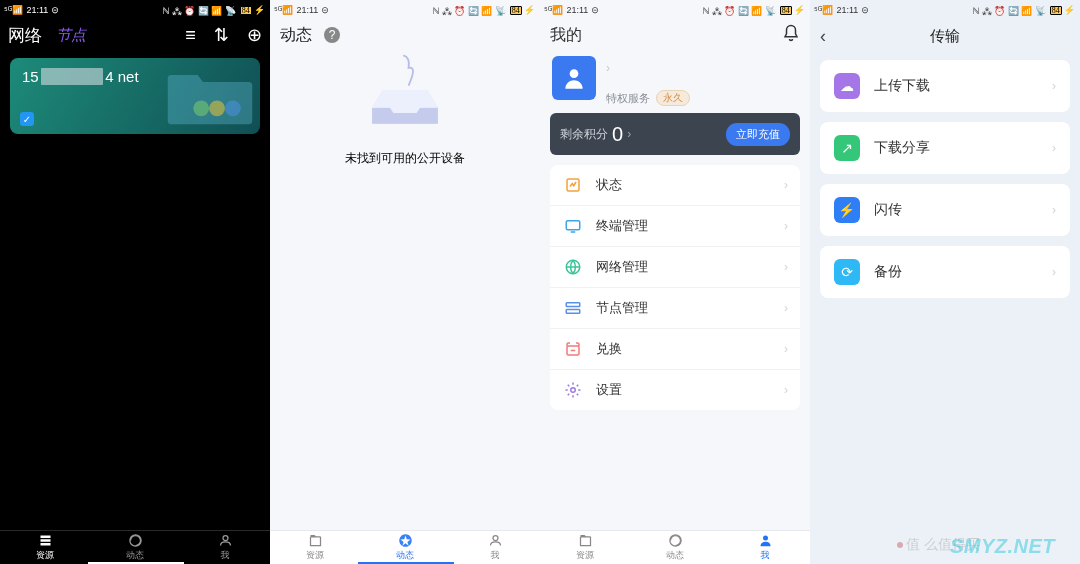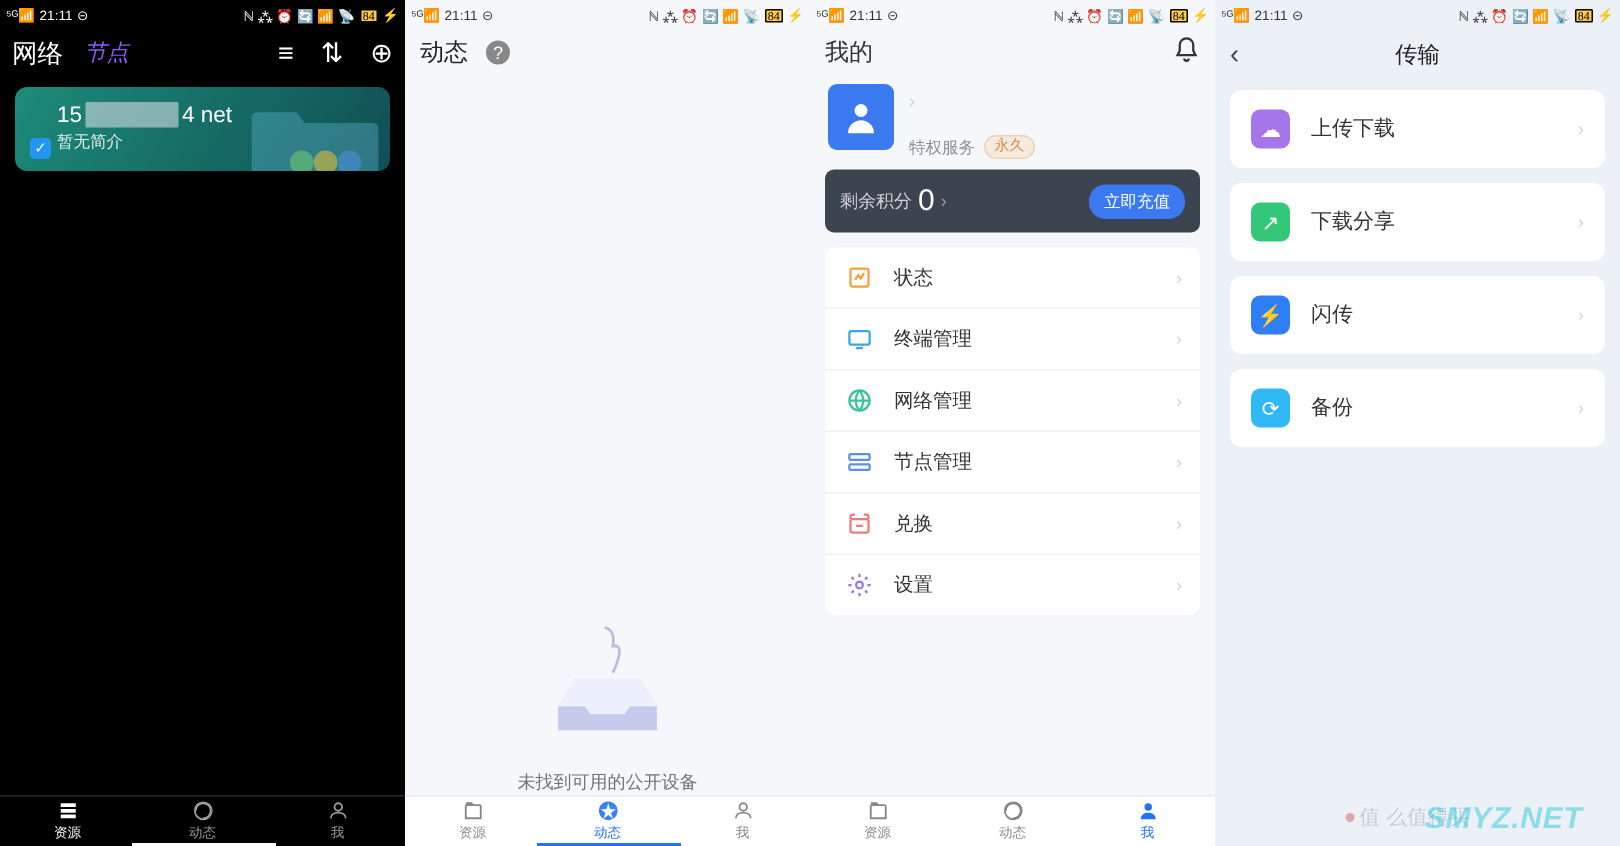--- a/index.html
+++ b/index.html
@@ -12,32 +12,32 @@
   .sb-left, .sb-right { display: flex; align-items: center; gap: 3px; }
   .sb-right span { display:inline-block; }
   .batt { display:inline-block; font-size:8px; padding:0 1px; border:1px solid currentColor; border-radius:1px; line-height:7px; background: #ffc94b; color:#000;font-family:Liberation Serif, serif; }
   
   #s1 { background: #000; }
   #s1 .tabs-row { height: 30px; background: #000; color: #fff; display:flex; align-items:center; padding:0 8px; gap:14px; }
   #s1 .tab-a { font-size: 17px; font-weight: 500; }
   #s1 .tab-b { font-size: 15px; color: #8b5cf6; font-style: italic; }
   #s1 .t-icons { margin-left:auto; display:flex; gap:18px; font-size:18px; align-items:center; }
   #s1 .t-icons span { line-height:1; }
-  #s1 .card { margin: 8px 10px 0 10px; height: 56px; border-radius: 8px; background: linear-gradient(120deg,#1d8b79,#104f54); color:#fff; padding:10px 28px; position:relative; overflow:hidden;}
+  #s1 .card { margin: 8px 10px 0 10px; height: 76px; border-radius: 8px; background: linear-gradient(120deg,#1d8b79,#104f54); color:#fff; padding:10px 12px; position:relative; overflow:hidden;}
   #s1 .card .title { font-size:15px; font-weight:500; display:flex; gap:2px;}
   #s1 .card .pix { background: rgba(210,220,225,0.6); color:transparent; border-radius:1px; }
   #s1 .card .sub { font-size:11px; opacity:0.85; margin-top:2px; }
   #s1 .card .check { position:absolute; left:10px; bottom:8px; width:14px; height:14px; border-radius:3px; background:#2196f3; display:flex; align-items:center; justify-content:center; font-size:10px;}
   #s1 .folder { position:absolute; right:6px; top:6px; width:88px; height:64px; opacity:0.7; }
   
   #s2 { background:#f5f7fa; }
   #s2 .tabs-row { height:30px; background:#f5f7fa; display:flex; align-items:center; padding:0 10px; gap:10px;}
   #s2 .tab-a { font-size:16px; color:#222; font-weight:500;}
   #s2 .qmark { width:16px; height:16px; border-radius:50%; background:#888; color:#fff; font-size:12px; display:flex; align-items:center; justify-content:center; margin-left:2px;}
-  #s2 .empty { flex:1; display:flex; flex-direction:column; align-items:center; justify-content:flex-end; gap:20px; color:#737373; font-size:12px;}
+  #s2 .empty { flex:1; display:flex; flex-direction:column; align-items:center; justify-content:flex-start; gap:20px; color:#000000; font-size:12px;}
   .inbox-illus { width:110px; height:80px; position:relative; }
   
   #s3 { background:#f5f7fa; }
   #s3 .top { height:30px; display:flex; align-items:center; padding:0 10px; justify-content:space-between; color:#222;}
   #s3 .h-title { font-size:16px; font-weight:500; color:#333;}
   #s3 .bell { font-size:17px; color:#333;}
   #s3 .profile-zone { padding:6px 12px 0 12px; display:flex; gap:10px; align-items:flex-start;}
   #s3 .avatar { width:44px; height:44px; border-radius:6px; background:#3a79f0; display:flex; align-items:center; justify-content:center; color:#fff; font-size:22px;}
   #s3 .p-right { flex:1; padding-top:2px;}
   #s3 .p-arrow { color:#ccc; font-size:12px; }
@@ -105,21 +105,20 @@
       <path d="M6 12 h30 l6 8 h52 a4 4 0 0 1 4 4 v40 a4 4 0 0 1 -4 4 h-88 a4 4 0 0 1 -4 -4 v-48 a4 4 0 0 1 4 -4z" fill="#5fb6d1" opacity="0.55"></path>
       <circle cx="40" cy="50" r="9" fill="#86d97f" opacity="0.8"></circle>
       <circle cx="58" cy="50" r="9" fill="#f2d14b" opacity="0.8"></circle>
       <circle cx="76" cy="50" r="9" fill="#5aa0f2" opacity="0.8"></circle>
     </svg>
     <div class="title">
       <span>15</span>
       <span class="pix">0000 000</span>
       <span>4 net</span>
     </div>
-    <div class="sub">暂无简介</div>
     <div class="check">✓</div>
   </div>
   <div class="bnav dark">
     <div class="bi active">
       <svg class="glyph" viewBox="0 0 24 24" fill="currentColor">
           <path d="M4 4h16v4H4zM4 10h16v4H4zM4 16h16v4H4z"></path>
         </svg>
       <span>资源</span>
       </div>
     <div class="bi">

